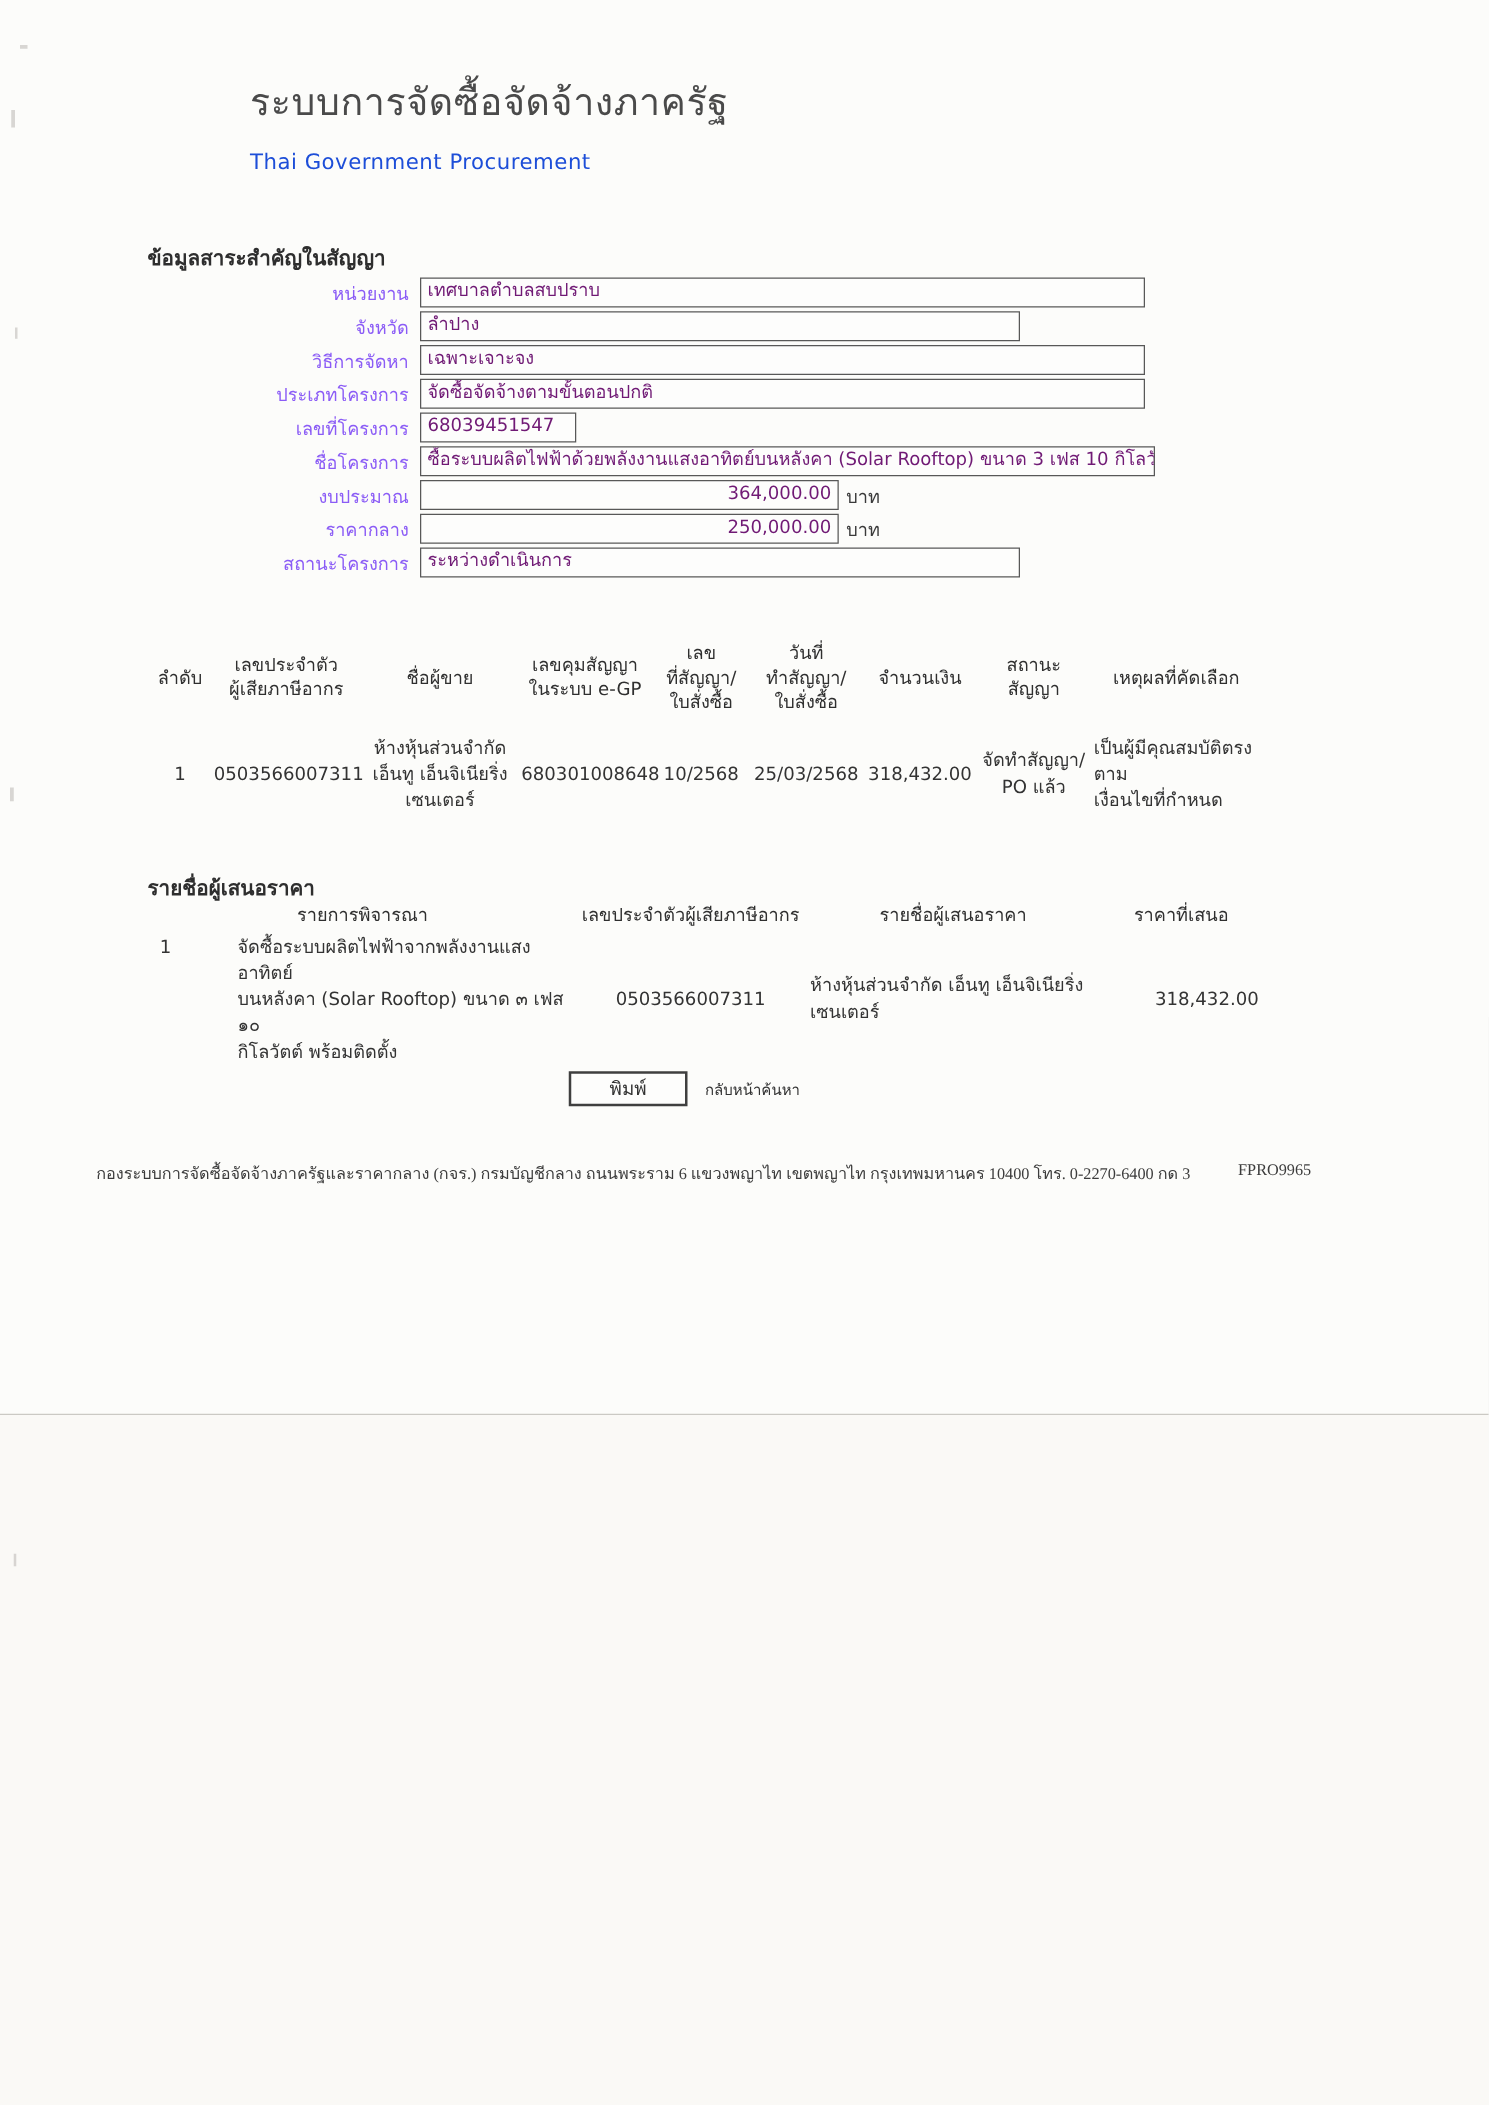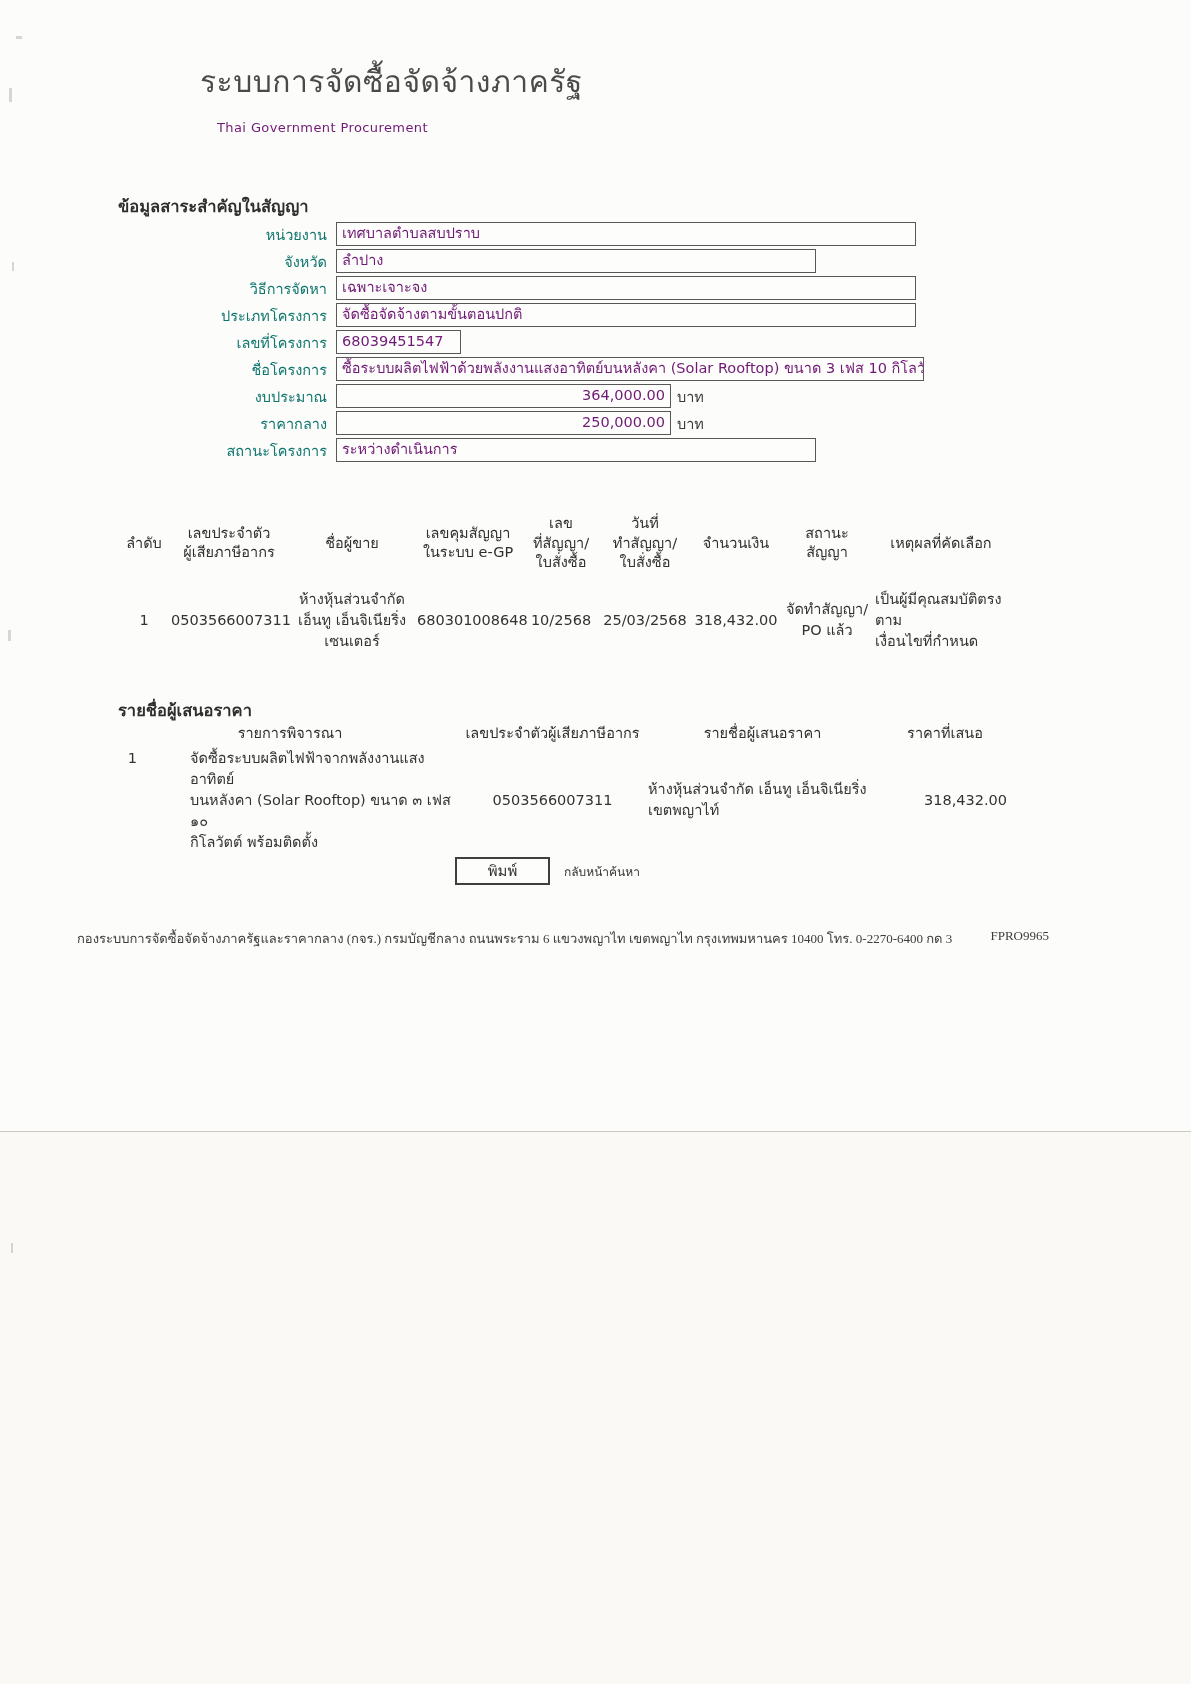--- a/index.html
+++ b/index.html
@@ -7,31 +7,31 @@
   body {
     font-family:"DejaVu Sans","Liberation Sans",sans-serif;
     background:#e9e8e5;
   }
   .page {
     position:relative; width:1191px; height:1684px;
     background:#fcfcfa; color:#3d3d3d; overflow:hidden;
   }
   
   .doc-title { position:absolute; left:200px; top:58px; font-size:30px; color:#4a4a4a; letter-spacing:.5px; }
-  .doc-subtitle { position:absolute; left:217px; top:120px; font-size:13px; color:#701a75; letter-spacing:.4px; }
+  .doc-subtitle { position:absolute; left:200px; top:120px; font-size:17px; color:#1d4ed8; letter-spacing:.4px; }
 
   
   .section-heading { position:absolute; font-size:16.5px; font-weight:bold; color:#2e2e2e; }
   .sh1 { left:118px; top:193px; }
   .sh2 { left:118px; top:697px; }
 
   
   .form { position:absolute; left:118px; top:222px; width:950px; }
   .frow { display:flex; align-items:center; margin-bottom:3px; height:24px; }
-  .flabel { width:218px; padding-right:9px; text-align:right; font-size:14.5px; color:#0f766e; flex:none; }
+  .flabel { width:218px; padding-right:9px; text-align:right; font-size:14.5px; color:#8b5cf6; flex:none; }
   .fbox {
     height:24px; border:1px solid #585858; background:#fdfdfc;
     font-size:14.5px; line-height:21px; padding:0 5px; color:#701a75;
     overflow:hidden; white-space:nowrap;
   }
   .fbox.num { text-align:right; }
   .fsuffix { font-size:14.5px; margin-left:6px; color:#3a3a3a;text-align:center; }
   .w580{width:580px;} .w480{width:480px;} .w125{width:125px;} .w588{width:588px;} .w335{width:335px;}
 
   
@@ -199,21 +199,21 @@
         <td>
           <div class="item-cell">
             <span class="item-seq">1</span>
             <span class="item-text">จัดซื้อระบบผลิตไฟฟ้าจากพลังงานแสงอาทิตย์
 บนหลังคา (Solar Rooftop) ขนาด ๓ เฟส ๑๐
 กิโลวัตต์ พร้อมติดตั้ง</span>
           </div>
         </td>
         <td class="c-center">0503566007311</td>
         <td class="c-left preline">ห้างหุ้นส่วนจำกัด เอ็นทู เอ็นจิเนียริ่ง
-เขตพญาไท์</td>
+เซนเตอร์</td>
         <td class="c-right">318,432.00</td>
       </tr>
     </tbody>
   </table>
 
   <div class="actions">
     <button class="print-btn">พิมพ์</button>
     <span class="back-link">กลับหน้าค้นหา</span>
   </div>
 

